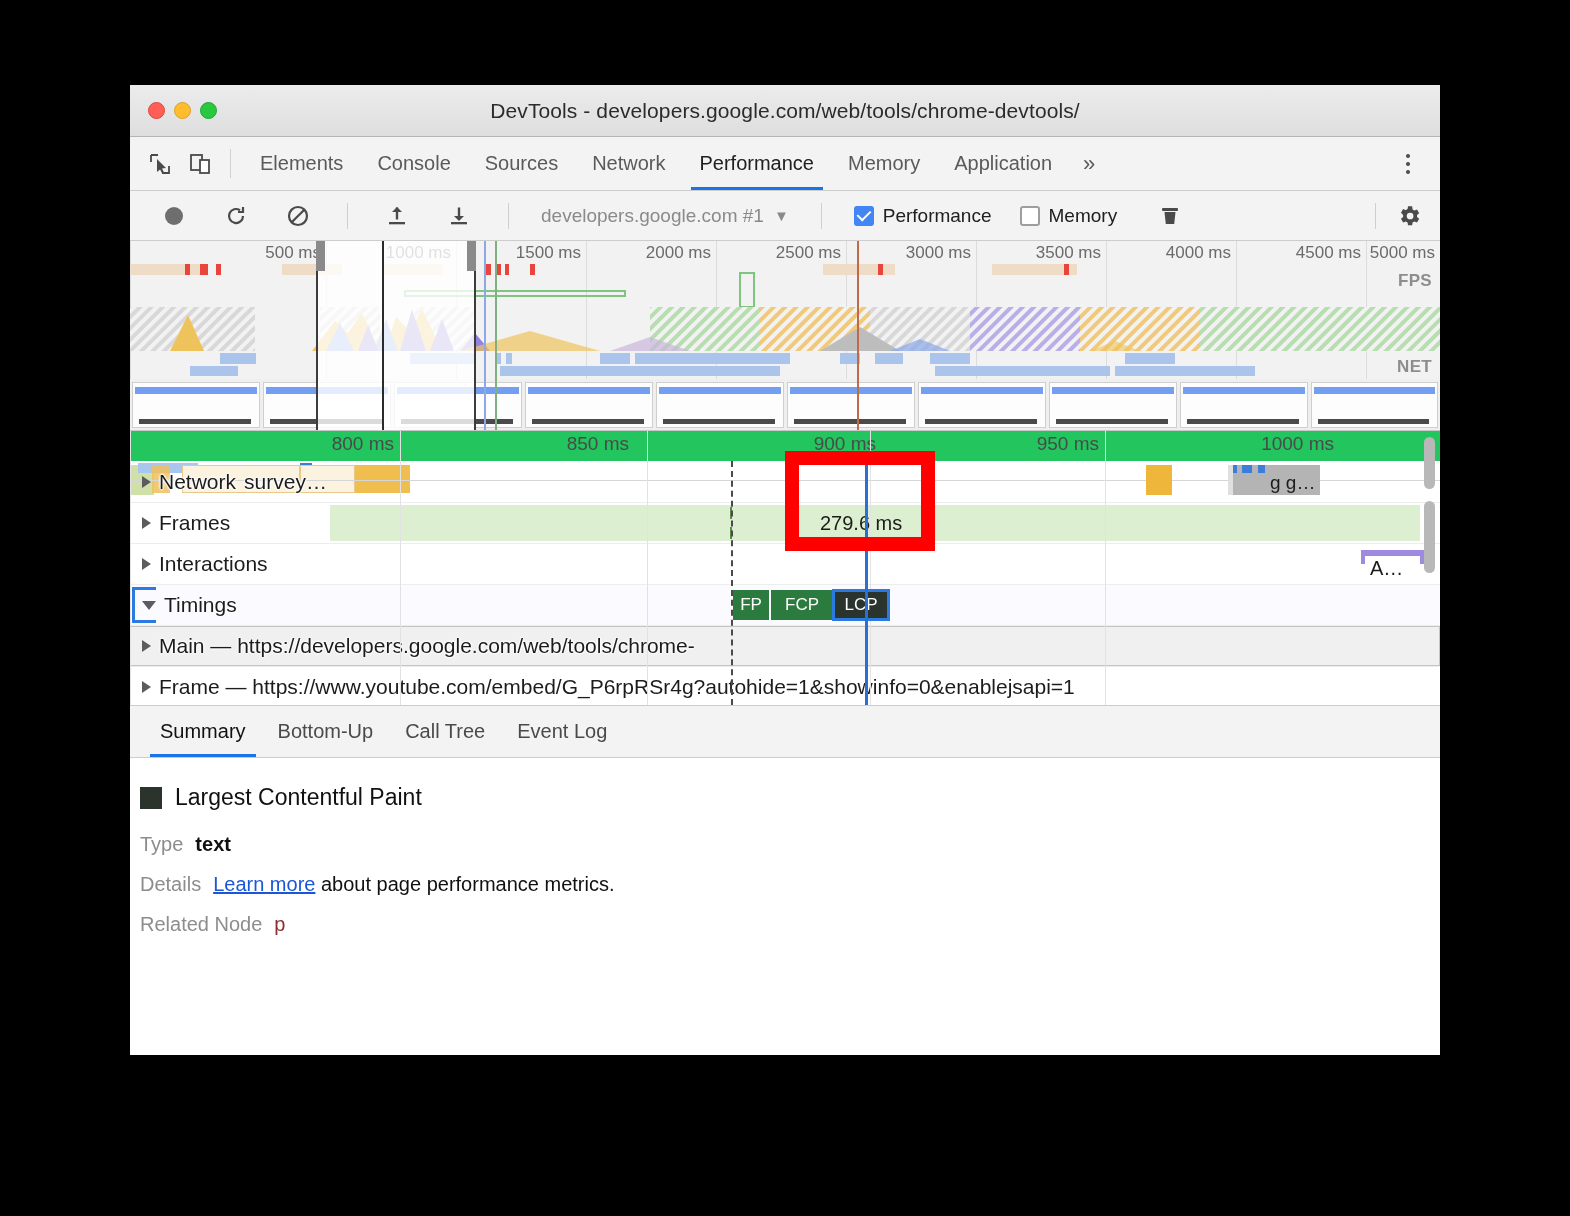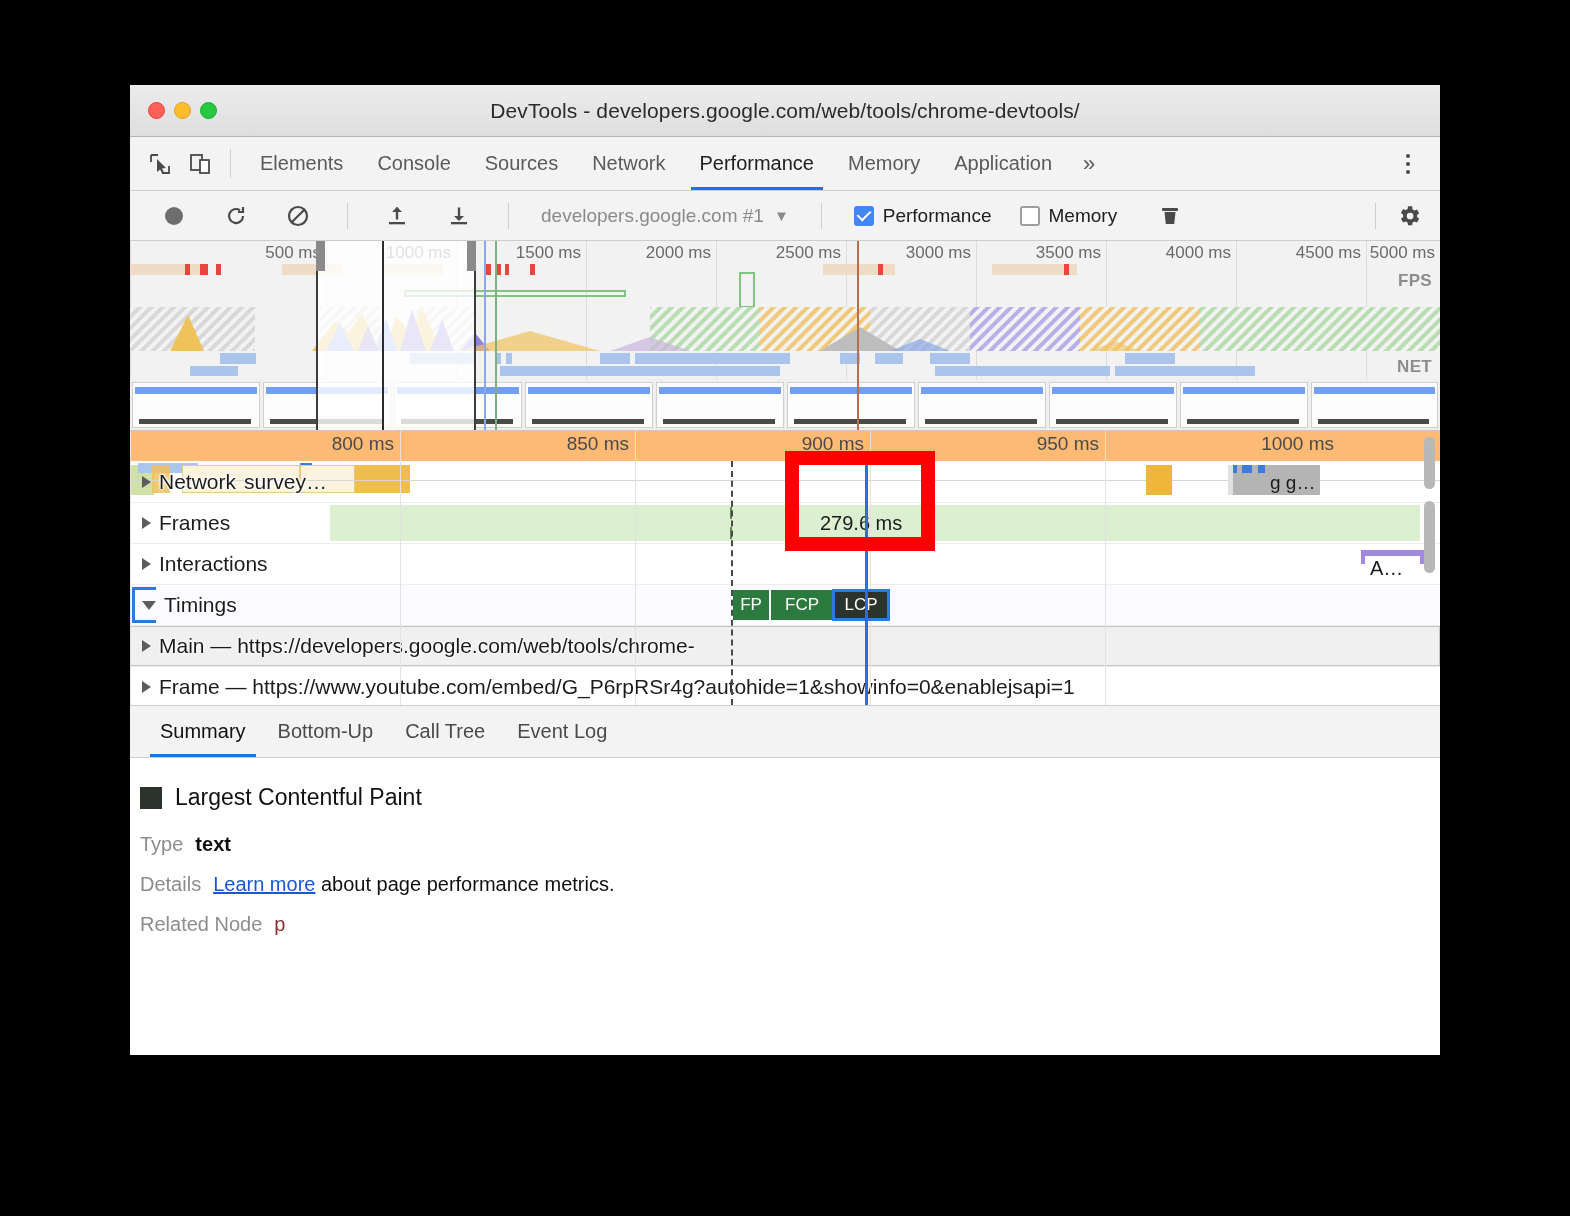--- a/index.html
+++ b/index.html
@@ -156,21 +156,21 @@
 
   
   #detail {
     position: relative;
     flex: 0 0 auto;
     height: 275px;
     background: #fff;
     border-bottom: 1px solid #cdcdcd;
     overflow: hidden;
   }
-  #det-ruler { position:absolute; left:0; right:0; top:0; height: 30px; background:#fdba74; z-index: 6;}
+  #det-ruler { position:absolute; left:0; right:0; top:0; height: 30px; background:#22c55e; z-index: 6;}
   .det-tick { position:absolute; top:0; height: 275px; border-left: 1px solid #e2e2e2;}
   .det-tick span { position:absolute; right:6px; top:2px; font-size:19px; color:#4a4a4a; white-space:nowrap;}
   .track {
     position:absolute; left:0; right:0;
     border-bottom: 1px solid #ededed;
   }
   .track-title {
     position:absolute; left: 12px; top: 50%; transform: translateY(-50%);
     display:flex; align-items:center; gap: 8px;
     font-size: 21px; color:#1c1c1c; white-space:nowrap; z-index: 5;
@@ -559,21 +559,21 @@
   <div id="detail">
 
     <div id="det-ruler">
 
       <div class="det-tick" style="left:0px;width:270px">
           <span>800 ms</span>
         </div>
       <div class="det-tick" style="left:270px;width:235px">
           <span>850 ms</span>
         </div>
-      <div class="det-tick" style="left:505px;width:235px">
+      <div class="det-tick" style="left:517px;width:235px">
           <span>900 ms</span>
         </div>
       <div class="det-tick" style="left:740px;width:235px">
           <span>950 ms</span>
         </div>
       <div class="det-tick" style="left:975px;width:235px">
           <span>1000 ms</span>
         </div>
     </div>
 

